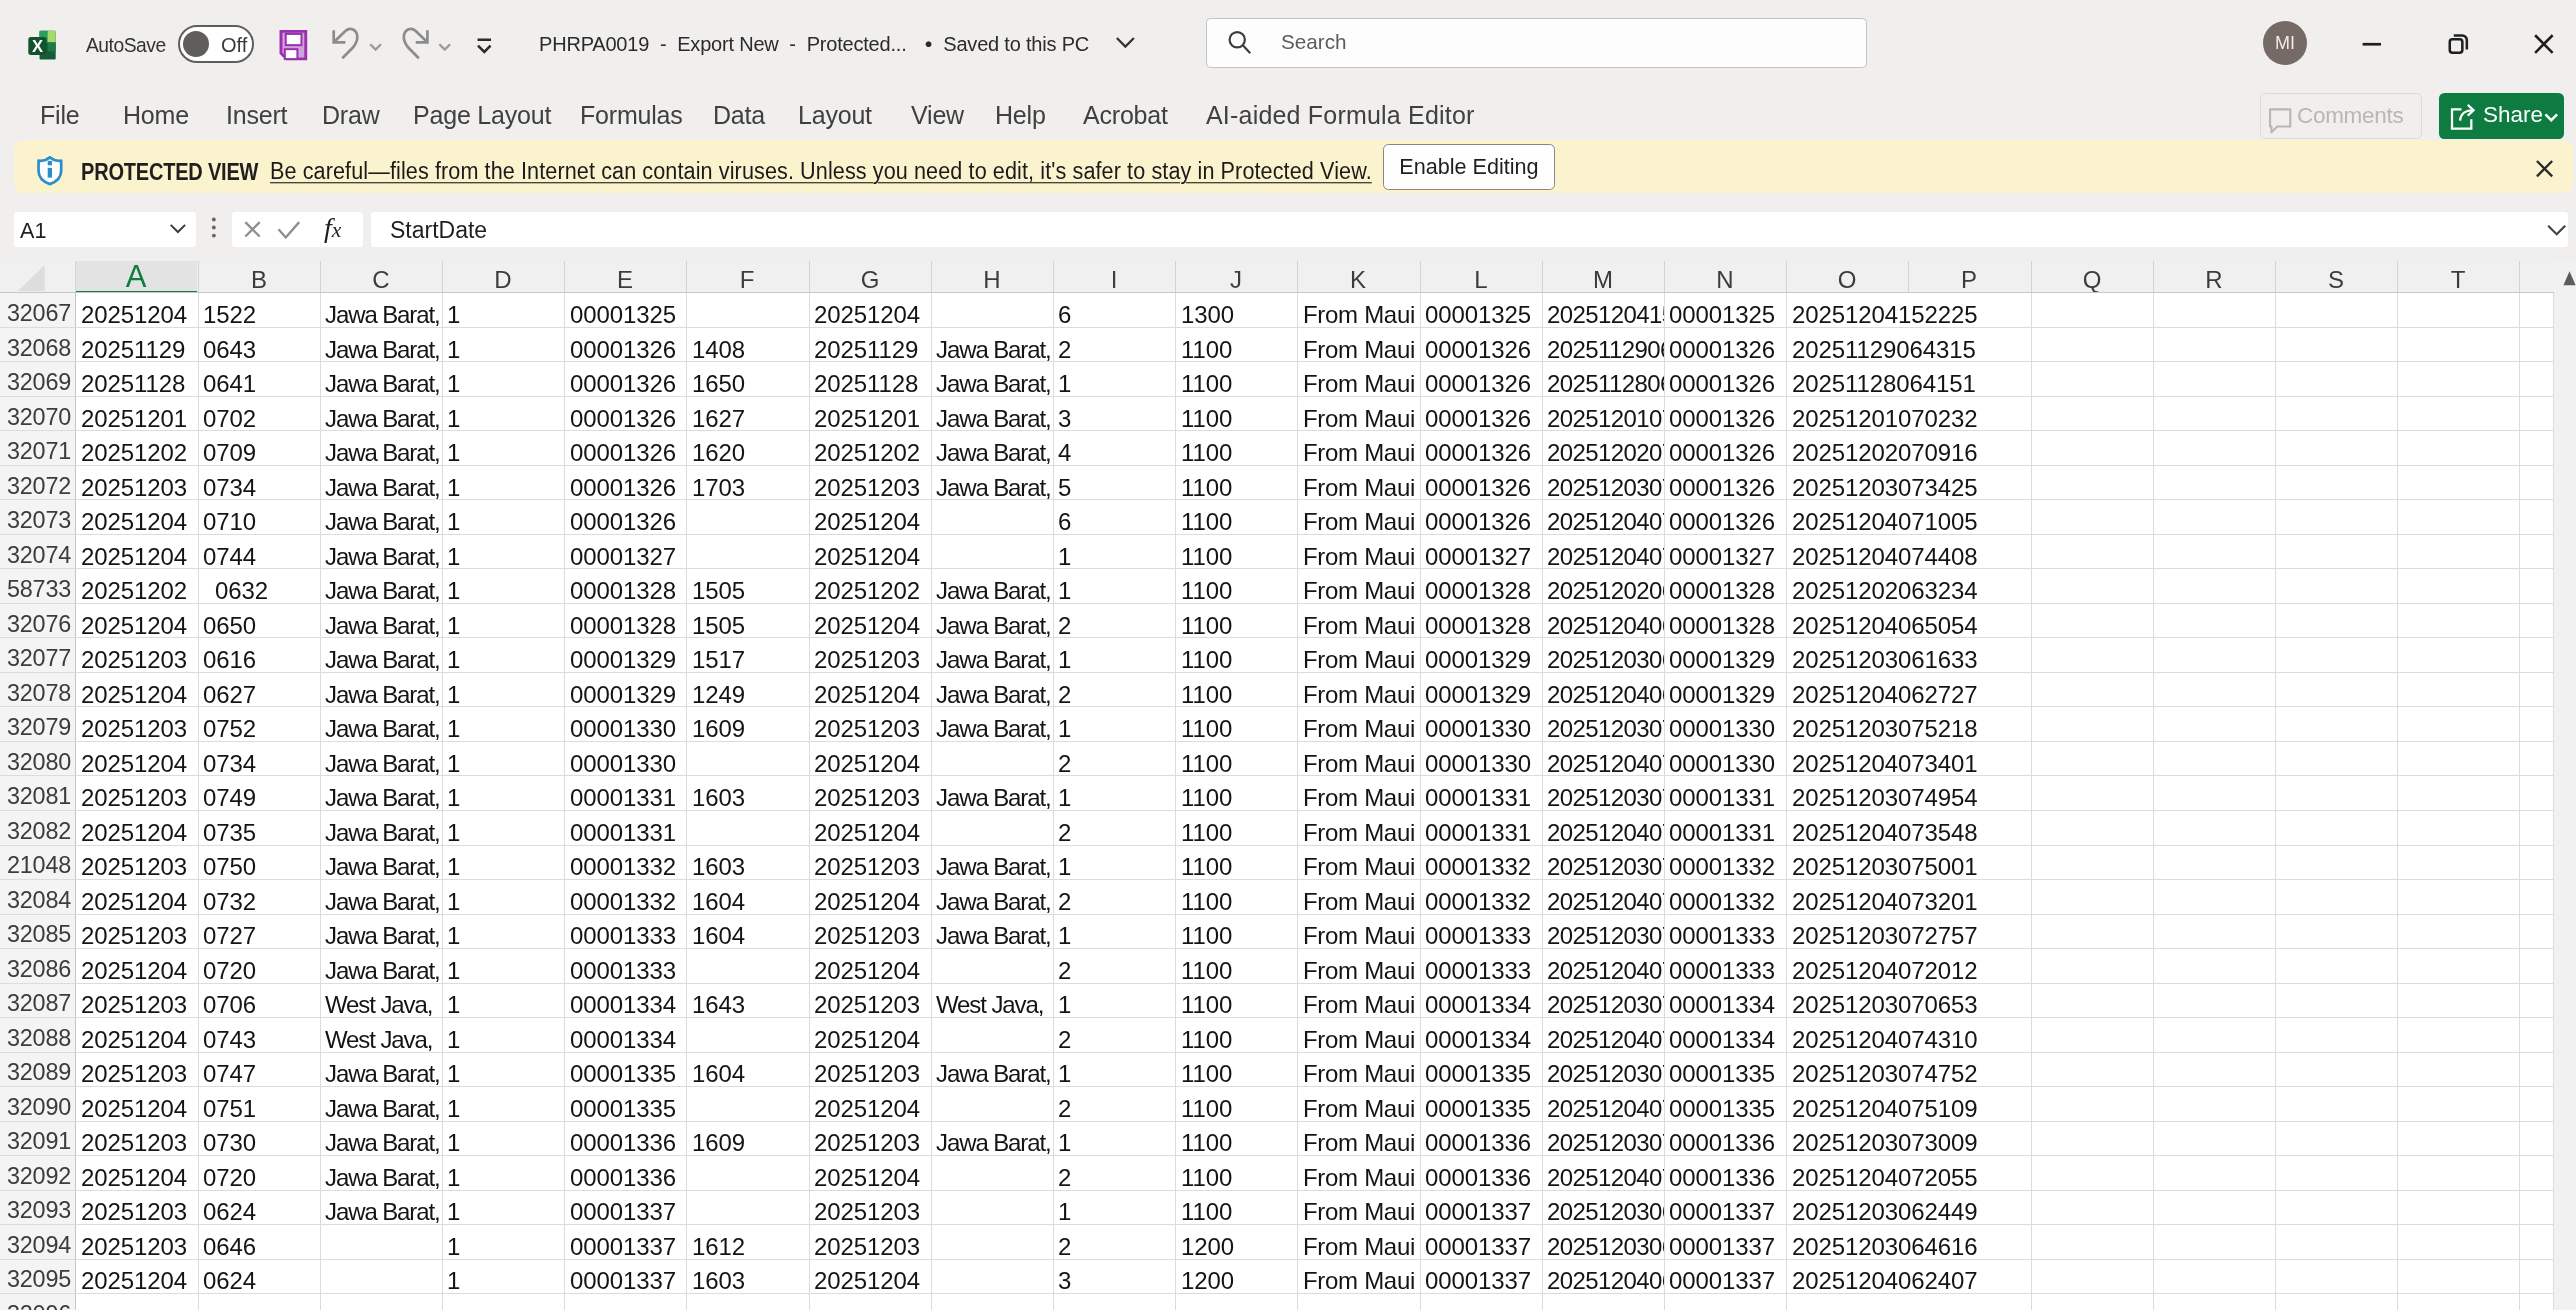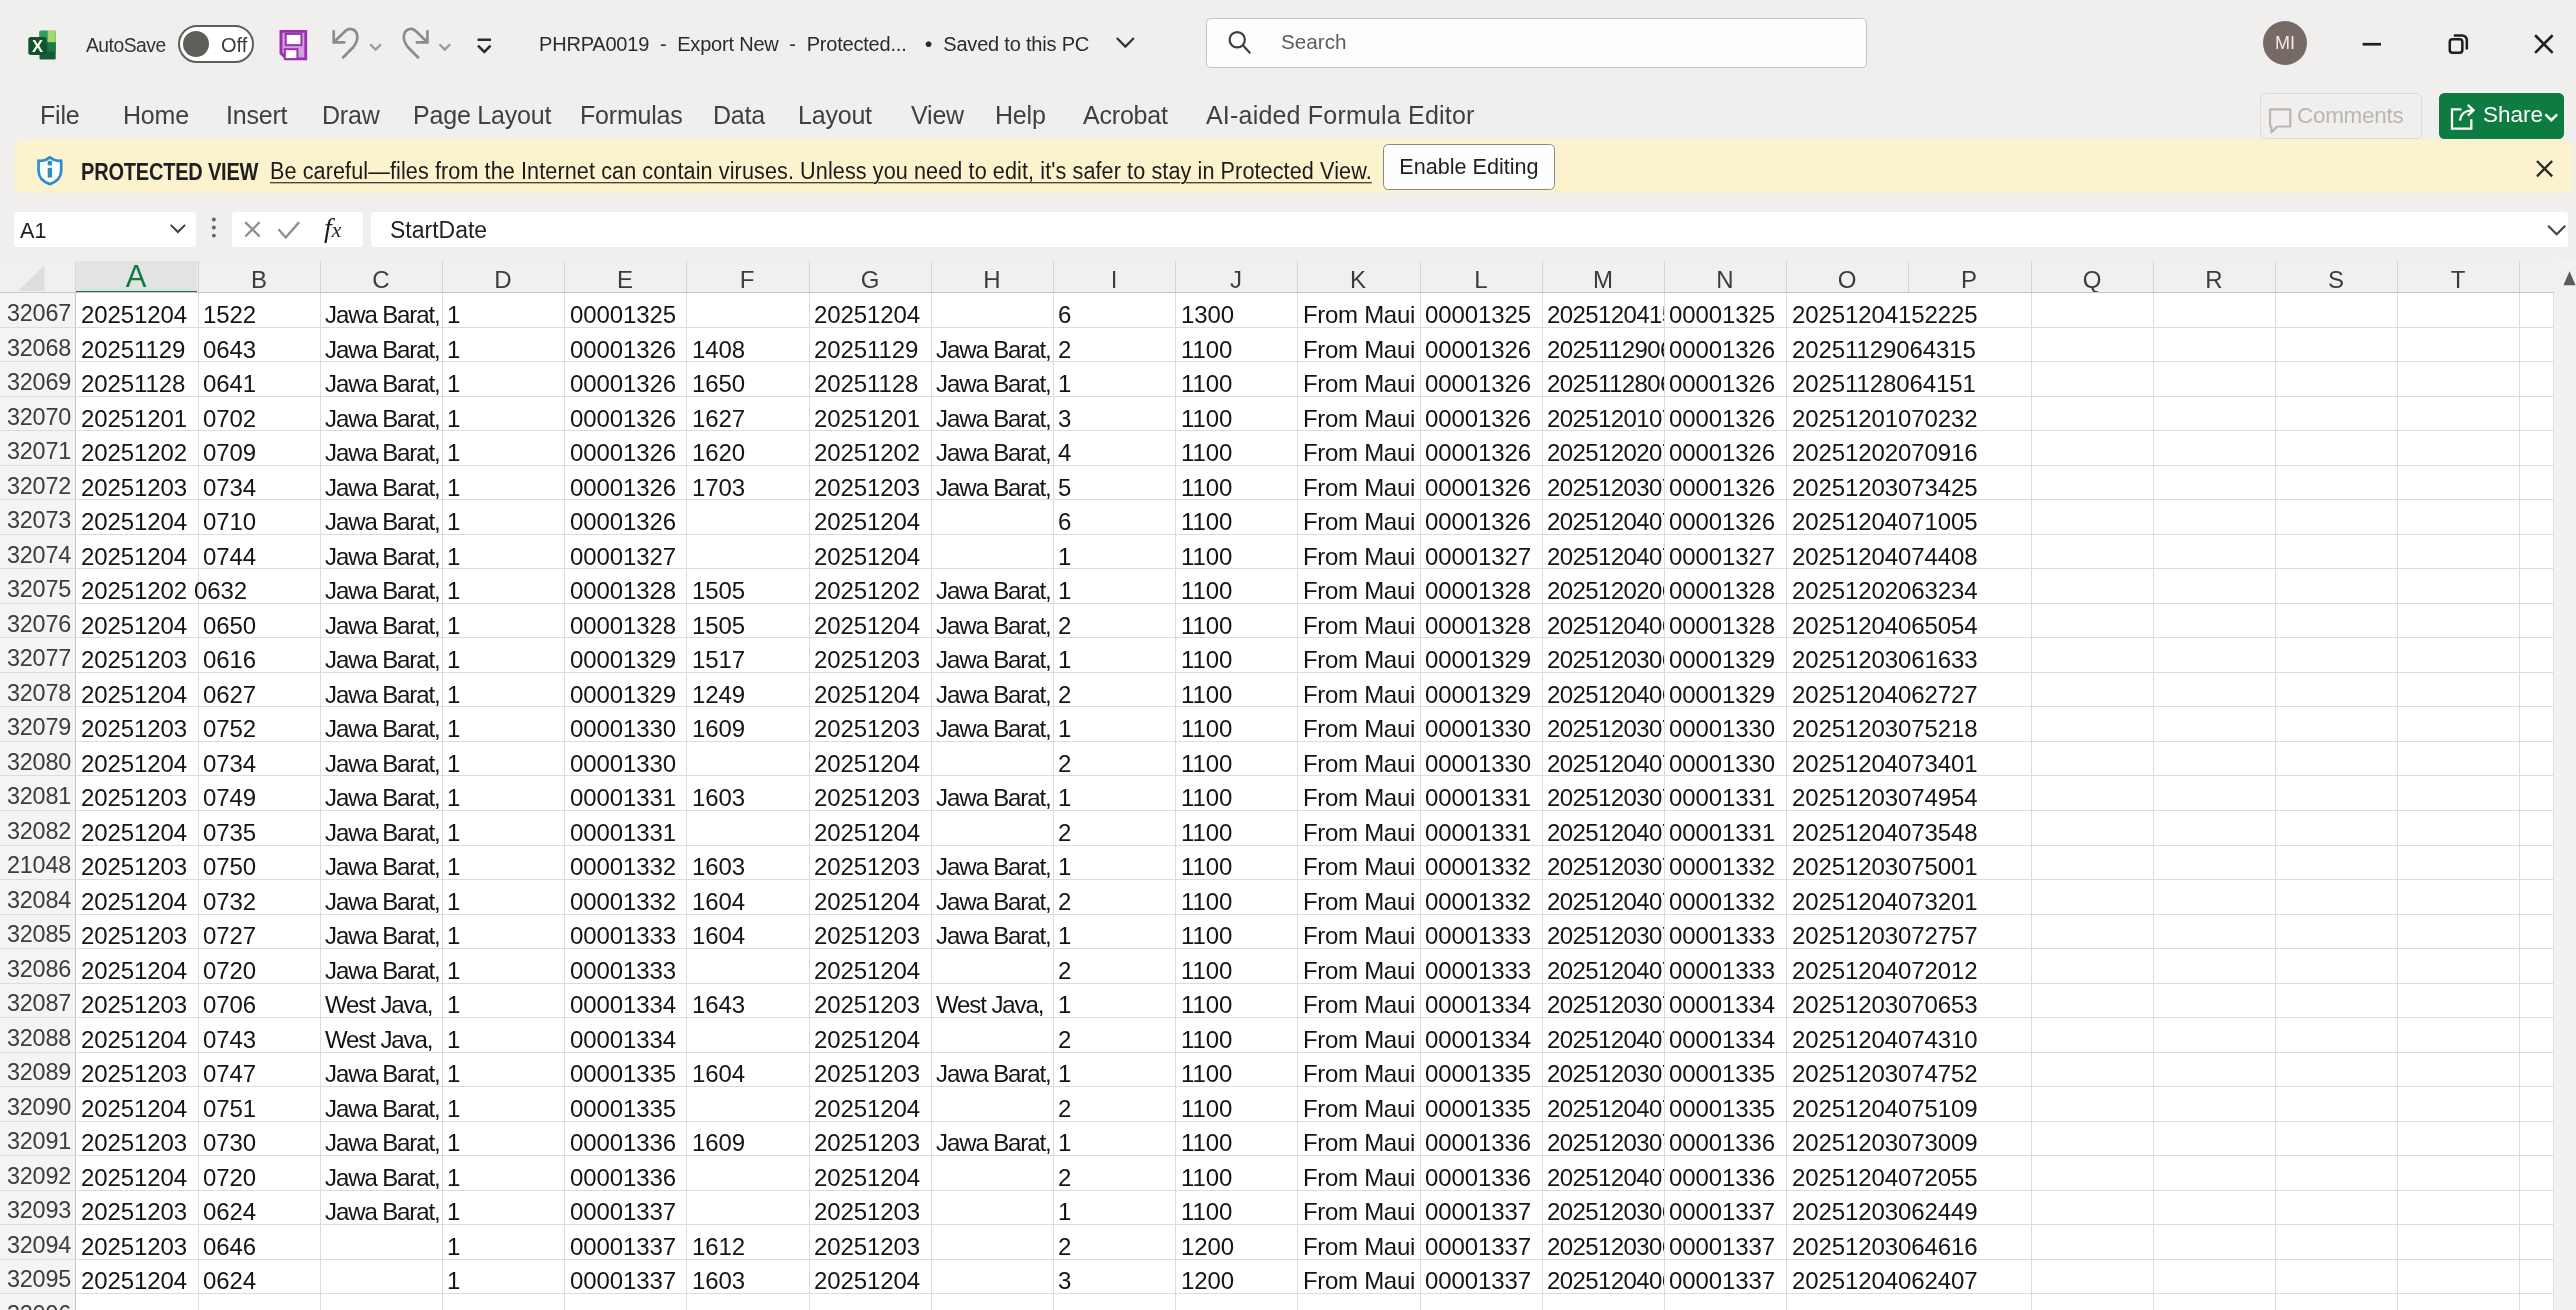--- a/index.html
+++ b/index.html
@@ -183,21 +183,21 @@
 <div class="rn" style="left:0;top:397px;width:71px;line-height:35px">32070</div>
 <div class="a" style="left:0;top:465px;width:2554px;height:0.9px;background:#dcdcdc"></div>
 <div class="rn" style="left:0;top:431px;width:71px;line-height:35px">32071</div>
 <div class="a" style="left:0;top:499px;width:2554px;height:0.9px;background:#dcdcdc"></div>
 <div class="rn" style="left:0;top:466px;width:71px;line-height:35px">32072</div>
 <div class="a" style="left:0;top:534px;width:2554px;height:0.9px;background:#dcdcdc"></div>
 <div class="rn" style="left:0;top:500px;width:71px;line-height:35px">32073</div>
 <div class="a" style="left:0;top:568px;width:2554px;height:0.9px;background:#dcdcdc"></div>
 <div class="rn" style="left:0;top:535px;width:71px;line-height:35px">32074</div>
 <div class="a" style="left:0;top:603px;width:2554px;height:0.9px;background:#dcdcdc"></div>
-<div class="rn" style="left:0;top:569px;width:71px;line-height:35px">32075</div>
+<div class="rn" style="left:0;top:569px;width:71px;line-height:35px">58733</div>
 <div class="a" style="left:0;top:637px;width:2554px;height:0.9px;background:#dcdcdc"></div>
 <div class="rn" style="left:0;top:604px;width:71px;line-height:35px">32076</div>
 <div class="a" style="left:0;top:672px;width:2554px;height:0.9px;background:#dcdcdc"></div>
 <div class="rn" style="left:0;top:638px;width:71px;line-height:35px">32077</div>
 <div class="a" style="left:0;top:706px;width:2554px;height:0.9px;background:#dcdcdc"></div>
 <div class="rn" style="left:0;top:673px;width:71px;line-height:35px">32078</div>
 <div class="a" style="left:0;top:741px;width:2554px;height:0.9px;background:#dcdcdc"></div>
 <div class="rn" style="left:0;top:707px;width:71px;line-height:35px">32079</div>
 <div class="a" style="left:0;top:775px;width:2554px;height:0.9px;background:#dcdcdc"></div>
 <div class="rn" style="left:0;top:742px;width:71px;line-height:35px">32080</div>
@@ -344,21 +344,21 @@
 <div class="cell" style="left:570px;top:535px;width:117px;line-height:35px">00001327</div>
 <div class="cell" style="left:814px;top:535px;width:117px;line-height:35px">20251204</div>
 <div class="cell" style="left:1058px;top:535px;width:117px;line-height:35px">1</div>
 <div class="cell" style="left:1181px;top:535px;width:117px;line-height:35px">1100</div>
 <div class="cell ck" style="left:1303px;top:535px;width:117px;line-height:35px">From Maui</div>
 <div class="cell" style="left:1425px;top:535px;width:117px;line-height:35px">00001327</div>
 <div class="cell cm" style="left:1547px;top:535px;width:117px;line-height:35px">20251204074408</div>
 <div class="cell" style="left:1669px;top:535px;width:117px;line-height:35px">00001327</div>
 <div class="cell co" style="left:1792px;top:535px;width:117px;line-height:35px">20251204074408</div>
 <div class="cell" style="left:81px;top:569px;width:117px;line-height:35px">20251202</div>
-<div class="cell" style="left:194px;top:569px;width:117px;line-height:35px">0632</div>
+<div class="cell" style="left:215px;top:569px;width:117px;line-height:35px">0632</div>
 <div class="cell ct" style="left:325px;top:569px;width:117px;line-height:35px">Jawa Barat,</div>
 <div class="cell" style="left:447px;top:569px;width:117px;line-height:35px">1</div>
 <div class="cell" style="left:570px;top:569px;width:117px;line-height:35px">00001328</div>
 <div class="cell" style="left:692px;top:569px;width:117px;line-height:35px">1505</div>
 <div class="cell" style="left:814px;top:569px;width:117px;line-height:35px">20251202</div>
 <div class="cell ct" style="left:936px;top:569px;width:117px;line-height:35px">Jawa Barat,</div>
 <div class="cell" style="left:1058px;top:569px;width:117px;line-height:35px">1</div>
 <div class="cell" style="left:1181px;top:569px;width:117px;line-height:35px">1100</div>
 <div class="cell ck" style="left:1303px;top:569px;width:117px;line-height:35px">From Maui</div>
 <div class="cell" style="left:1425px;top:569px;width:117px;line-height:35px">00001328</div>

